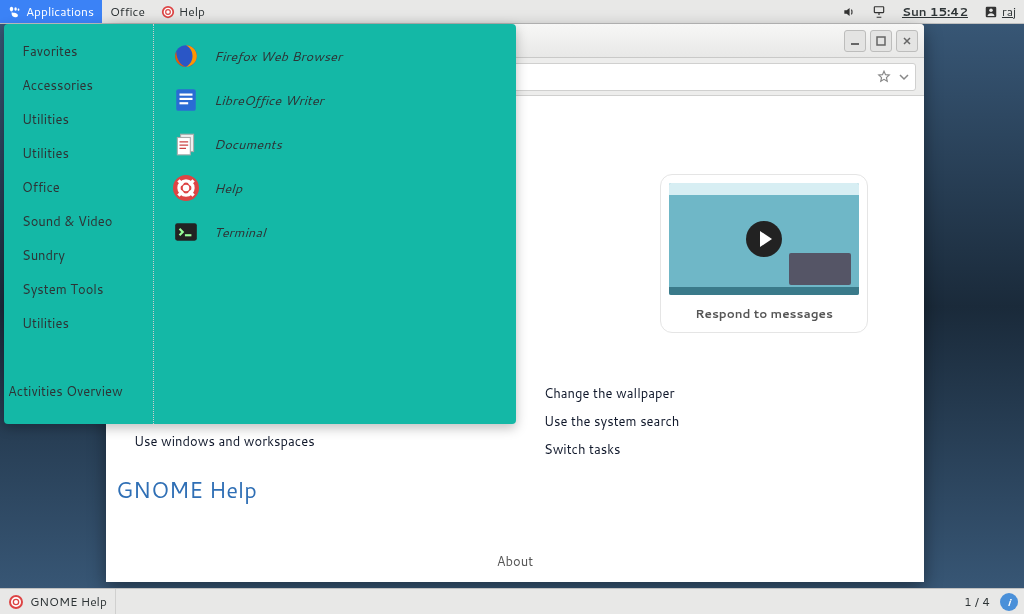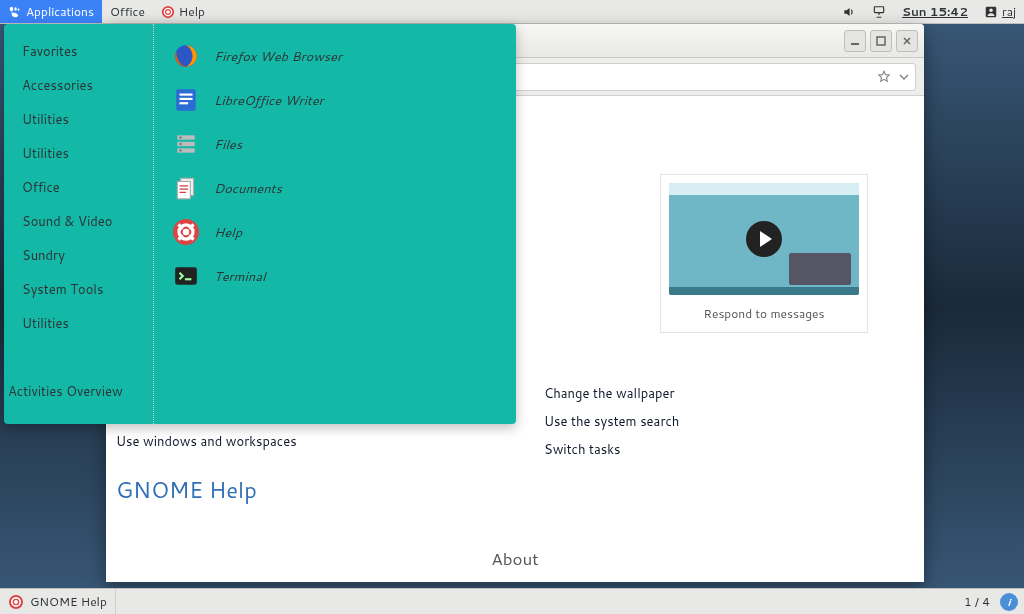--- a/index.html
+++ b/index.html
@@ -24,36 +24,36 @@
 
   
   .window { position: absolute; top: 24px; left: 106px; width: 818px; height: 558px; background: #ededec; box-shadow: 0 6px 18px rgba(0,0,0,.4); border-radius: 4px 4px 0 0; display: flex; flex-direction: column; }
   .titlebar { height: 34px; display: flex; align-items: center; padding: 0 6px 0 10px; background: linear-gradient(#f7f7f6,#e8e8e7); border-bottom: 1px solid #c9c9c8; border-radius: 4px 4px 0 0; }
   .titlebar .title { flex: 1; text-align: center; font-size: 12px; font-weight: bold; color: #555; }
   .titlebtn { width: 22px; height: 22px; margin-left: 4px; border: 1px solid #bdbdbc; background: #e4e4e3; border-radius: 3px; display: flex; align-items: center; justify-content: center; color: #666; font-size: 10px; }
   .toolbar { height: 38px; display: flex; align-items: center; padding: 4px 8px; border-bottom: 1px solid #d0d0cf; gap: 6px; }
   .toolbar .spacer { flex: 1; height: 28px; border: 1px solid #d0d0cf; background: #fff; border-radius: 3px; display: flex; align-items: center; justify-content: flex-end; padding: 0 6px; gap: 8px; }
   .window-body { flex: 1; background: #fff; overflow: hidden; position: relative; padding: 16px 20px 10px; }
 
-  .video-card { position: absolute; right: 56px; top: 78px; width: 208px; border: 1px solid #e5e5e5; border-radius: 0; padding: 8px 8px 10px; text-align: center; font-size: 12px; color: #555; }
+  .video-card { position: absolute; right: 56px; top: 78px; width: 208px; border: 1px solid #e5e5e5; border-radius: 12px; padding: 8px 8px 10px; text-align: center; font-size: 12px; color: #555; font-weight: bold; }
   .video-thumb { height: 112px; background: #6fb7c7; position: relative; border-radius: 2px; margin-bottom: 10px; overflow:hidden; }
   .video-thumb .bar { position:absolute; top:0; left:0; right:0; height:12px; background:#d7eef3; }
   .video-thumb .tt { position:absolute; bottom:10px; right:8px; width:62px; height:32px; background:#556; border-radius:2px; }
   .video-thumb .strip { position:absolute; bottom:0; left:0; right:0; height:8px; background:#3a7a8a; }
   .play { position:absolute; top:50%; left:50%; width:36px; height:36px; margin:-18px 0 0 -18px; background:#222; border-radius:50%; display:flex; align-items:center; justify-content:center; }
   .play:after { content:""; border-left:12px solid #fff; border-top:8px solid transparent; border-bottom:8px solid transparent; margin-left:3px; }
 
   .links-col { position: absolute; font-size: 13px; }
   .links-col a { color: #0f172a; text-decoration: none; display: block; margin-bottom: 10px; }
-  .col-a { left: 10px; top: 336px; }
+  .col-a { left: 28px; top: 336px; }
   .col-b { left: 220px; top: 312px; }
   .col-c { left: 438px; top: 288px; }
 
   .gnome-help { position: absolute; left: 10px; top: 378px; font-size: 22px; color: #2f6fb5; font-weight: 400; }
-  .about { position: absolute; left: 0; right: 0; bottom: 12px; text-align: center; font-size: 17px; color: #555; }
+  .about { position: absolute; left: 0; right: 0; bottom: 12px; text-align: center; font-size: 13px; color: #555; }
 
   
   .bottom-panel { position: absolute; left: 0; right: 0; bottom: 0; height: 26px; background: #e8e8e7; border-top: 1px solid #c0c0c0; display: flex; align-items: center; font-size: 12px; color: #2e3436; }
   .task { display: flex; align-items: center; gap: 6px; padding: 0 8px; height: 100%; border-right: 1px solid #d0d0cf; }
   .ws { margin-left: auto; padding: 0 6px; }
   .info-badge { width:18px; height:18px; margin:0 6px 0 4px; border-radius:50%; background:#4a90d9; color:#fff; display:flex; align-items:center; justify-content:center; font-size:11px; font-style: italic; font-weight:bold; }
 
   
   svg { display:block; }
 </style>
@@ -210,33 +210,20 @@
             <rect x="6" y="6" width="12" height="2" fill="#fff"></rect>
             <rect x="6" y="10" width="12" height="2" fill="#fff"></rect>
             <rect x="6" y="14" width="8" height="2" fill="#fff"></rect>
           </svg>
         </span>
       <span>LibreOffice Writer</span>
     </div>
     <div class="apps-entry">
       <span class="icon">
           <svg width="26" height="26" viewBox="0 0 24 24">
-            <rect x="4" y="4" width="16" height="4" fill="#bbb"></rect>
-            <rect x="4" y="10" width="16" height="4" fill="#bbb"></rect>
-            <rect x="4" y="16" width="16" height="4" fill="#bbb"></rect>
-            <circle cx="7" cy="6" r="1" fill="#666"></circle>
-            <circle cx="7" cy="12" r="1" fill="#666"></circle>
-            <circle cx="7" cy="18" r="1" fill="#666"></circle>
-          </svg>
-        </span>
-      <span>Files</span>
-    </div>
-    <div class="apps-entry">
-      <span class="icon">
-          <svg width="26" height="26" viewBox="0 0 24 24">
             <rect x="7" y="3" width="12" height="16" fill="#eee" stroke="#aaa"></rect>
             <rect x="4" y="6" width="12" height="16" fill="#fff" stroke="#aaa"></rect>
             <path stroke="#c44" d="M6 10h8M6 13h8M6 16h6"></path>
           </svg>
         </span>
       <span>Documents</span>
     </div>
     <div class="apps-entry">
       <span class="icon">
           <svg width="26" height="26" viewBox="0 0 24 24">

